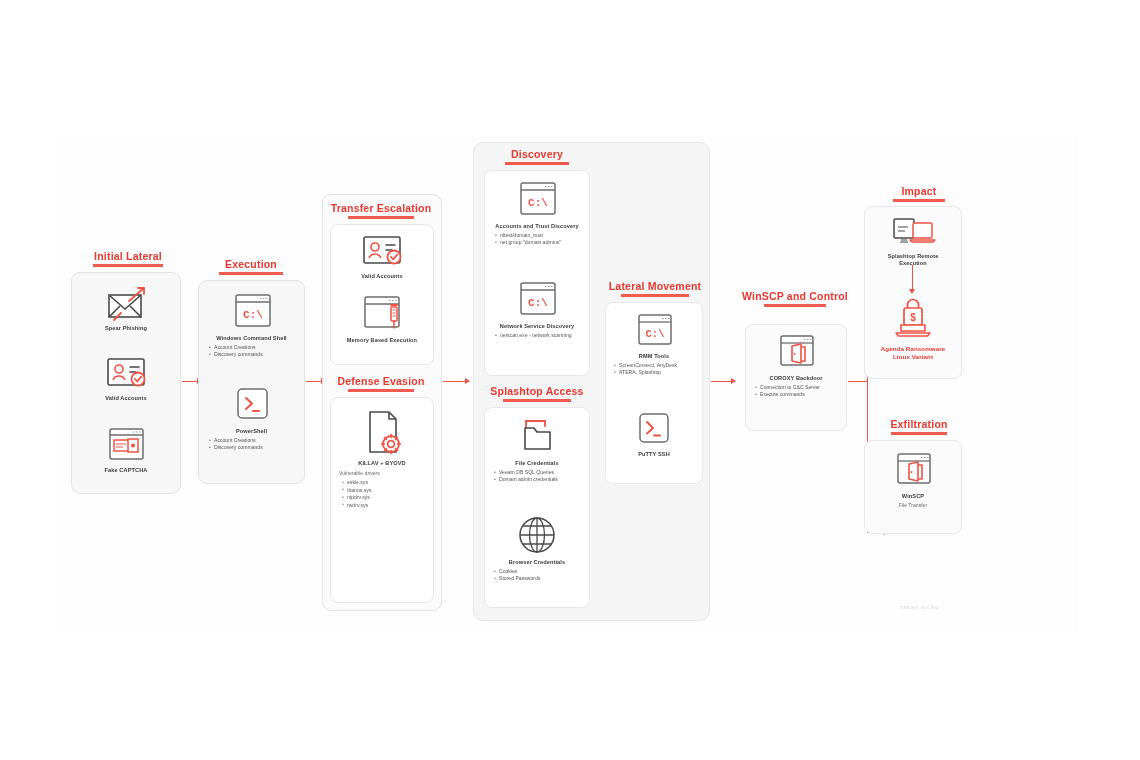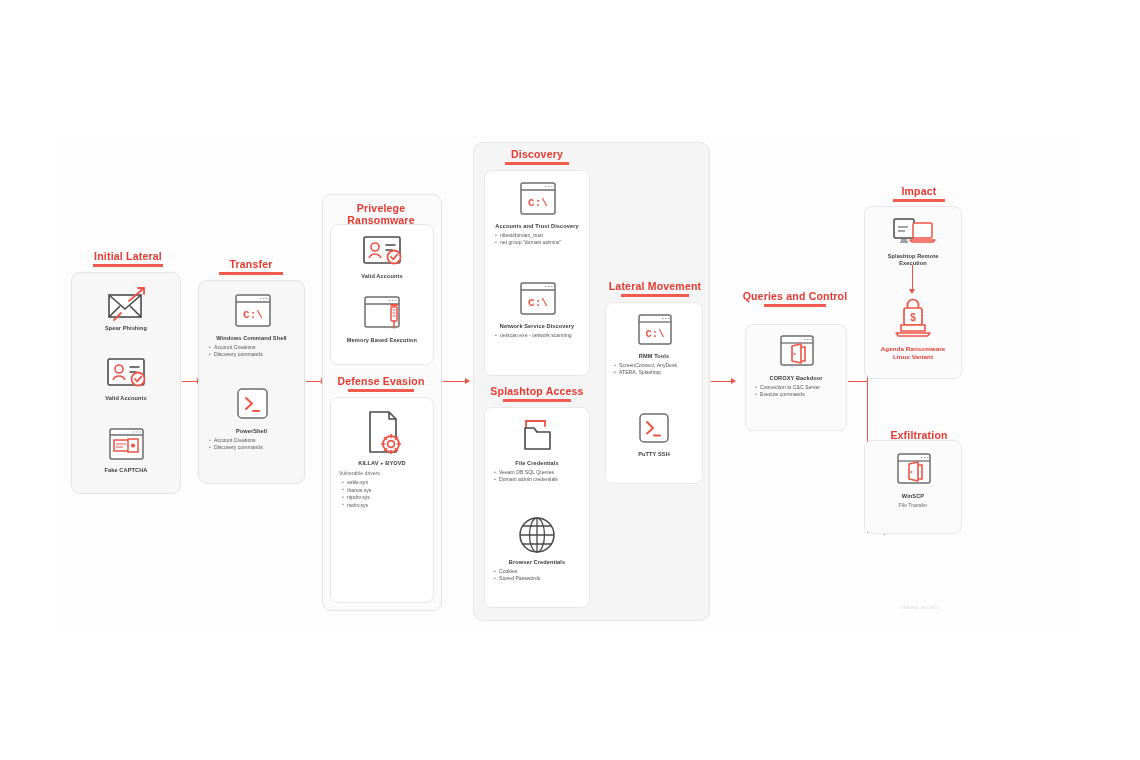--- a/index.html
+++ b/index.html
@@ -82,21 +82,21 @@
         <rect x="26" y="14" width="10" height="13" fill="#fff" stroke="#ef5346" stroke-width="1.5"></rect>
         <circle cx="31" cy="20.5" r="2" fill="#ef5346"></circle>
       </svg>
       <div class="cap">Fake CAPTCHA</div>
     </div>
   </div>
 
   <div class="arrow" style="left:120px;top:246px;width:19px;"></div>
 
   <div class="stage-title" style="left:134px;top:123px;width:110px;">
-    <span>Transfer</span>
+    <span>Execution</span>
     <span class="ul"></span>
   </div>
   <div class="panel" style="left:136px;top:145px;width:105px;height:202px;">
 
     <div class="item" style="top:10px;">
       <svg class="icon" width="52" height="42" viewBox="0 0 52 42">
         <rect x="10" y="4" width="34" height="31" rx="2" fill="#fff" stroke="#6e6e6e" stroke-width="1.5"></rect>
         <path d="M10 11 H44" stroke="#6e6e6e" stroke-width="1.3"></path>
         <path d="M34 7.5 h1.5 M37 7.5 h1.5 M40 7.5 h1.5" stroke="#9a9a9a" stroke-width="1.2"></path>
         <text x="27" y="27" font-family="'Liberation Mono',monospace" font-size="11" font-weight="bold" fill="#ef5346" text-anchor="middle">C:\</text>
@@ -120,21 +120,21 @@
         <li>Discovery commands</li>
       </ul>
     </div>
   </div>
 
   <div class="arrow" style="left:244px;top:246px;width:19px;"></div>
 
   <div class="plainbox" style="left:260px;top:59px;width:118px;height:415px;"></div>
 
   <div class="stage-title" style="left:262px;top:67px;width:114px;">
-    <span>Privelege Ransomware</span>
+    <span>Transfer Escalation</span>
     <span class="ul"></span>
   </div>
   <div class="subpanel" style="left:268px;top:89px;width:102px;height:139px;">
     <div class="item" style="top:8px;">
       <svg class="icon" width="48" height="38" viewBox="0 0 48 38">
         <rect x="6" y="4" width="36" height="26" rx="1.5" fill="#fff" stroke="#4a4a4a" stroke-width="1.6"></rect>
         <circle cx="17" cy="14" r="4" fill="none" stroke="#ef5346" stroke-width="1.6"></circle>
         <path d="M11 25 a6.5 6.5 0 0 1 12 0" fill="none" stroke="#ef5346" stroke-width="1.6"></path>
         <path d="M28 12 h9 M28 17 h6" stroke="#4a4a4a" stroke-width="1.6" stroke-linecap="round"></path>
         <circle cx="36" cy="24" r="6.5" fill="#fff" stroke="#ef5346" stroke-width="1.8"></circle>
@@ -273,21 +273,21 @@
       </svg>
       <div class="cap">PuTTY SSH</div>
     </div>
   </div>
 
   <div class="wm" style="left:838px;top:470px;">TREND MICRO</div>
 
   <div class="arrow" style="left:649px;top:246px;width:24px;"></div>
 
   <div class="stage-title" style="left:680px;top:155px;width:106px;">
-    <span>Queries and Control</span>
+    <span>WinSCP and Control</span>
     <span class="ul"></span>
   </div>
   <div class="subpanel" style="left:683px;top:189px;width:100px;height:105px;background:#fbfbfb;">
     <div class="item" style="top:8px;">
       <svg class="icon" width="52" height="40" viewBox="0 0 52 40">
         <rect x="11" y="3" width="32" height="29" rx="2" fill="#fff" stroke="#6e6e6e" stroke-width="1.5"></rect>
         <path d="M11 10 H43" stroke="#6e6e6e" stroke-width="1.3"></path>
         <path d="M34 6.5 h1.5 M37 6.5 h1.5 M40 6.5 h1.5" stroke="#9a9a9a" stroke-width="1.2"></path>
         <path d="M22 13 L31 11 V30 L22 28 Z" fill="#fff" stroke="#ef5346" stroke-width="1.6" stroke-linejoin="round"></path>
         <path d="M31 14 H35 V28 H31" fill="none" stroke="#ef5346" stroke-width="1.6"></path>
@@ -329,21 +329,21 @@
         <rect x="18" y="11" width="18" height="17" rx="2" fill="#fff" stroke="#ef5346" stroke-width="1.7"></rect>
         <path d="M21.5 11 V8 a5.5 5.5 0 0 1 11 0 V11" fill="none" stroke="#ef5346" stroke-width="1.7"></path>
         <text x="27" y="24" font-family="'Liberation Sans',sans-serif" font-size="10" font-weight="bold" fill="#ef5346" text-anchor="middle">$</text>
         <path d="M15 28 h24 v6 h-24 Z" fill="#fff" stroke="#ef5346" stroke-width="1.6"></path>
         <path d="M10 36 h34 l-2.5 3 H12.5 Z" fill="#fff" stroke="#ef5346" stroke-width="1.5" stroke-linejoin="round"></path>
       </svg>
       <div class="cap red" style="padding:0 10px;">Agenda Ransomware Linux Variant</div>
     </div>
   </div>
 
-  <div class="stage-title" style="left:808px;top:294px;width:98px;">
+  <div class="stage-title" style="left:808px;top:283px;width:98px;">
     <span>Exfiltration</span>
     <span class="ul"></span>
   </div>
   <div class="subpanel" style="left:802px;top:305px;width:96px;height:92px;background:#fbfbfb;">
     <div class="item" style="top:10px;">
       <svg class="icon" width="52" height="40" viewBox="0 0 52 40">
         <rect x="11" y="3" width="32" height="29" rx="2" fill="#fff" stroke="#6e6e6e" stroke-width="1.5"></rect>
         <path d="M11 10 H43" stroke="#6e6e6e" stroke-width="1.3"></path>
         <path d="M34 6.5 h1.5 M37 6.5 h1.5 M40 6.5 h1.5" stroke="#9a9a9a" stroke-width="1.2"></path>
         <path d="M22 13 L31 11 V30 L22 28 Z" fill="#fff" stroke="#ef5346" stroke-width="1.6" stroke-linejoin="round"></path>

